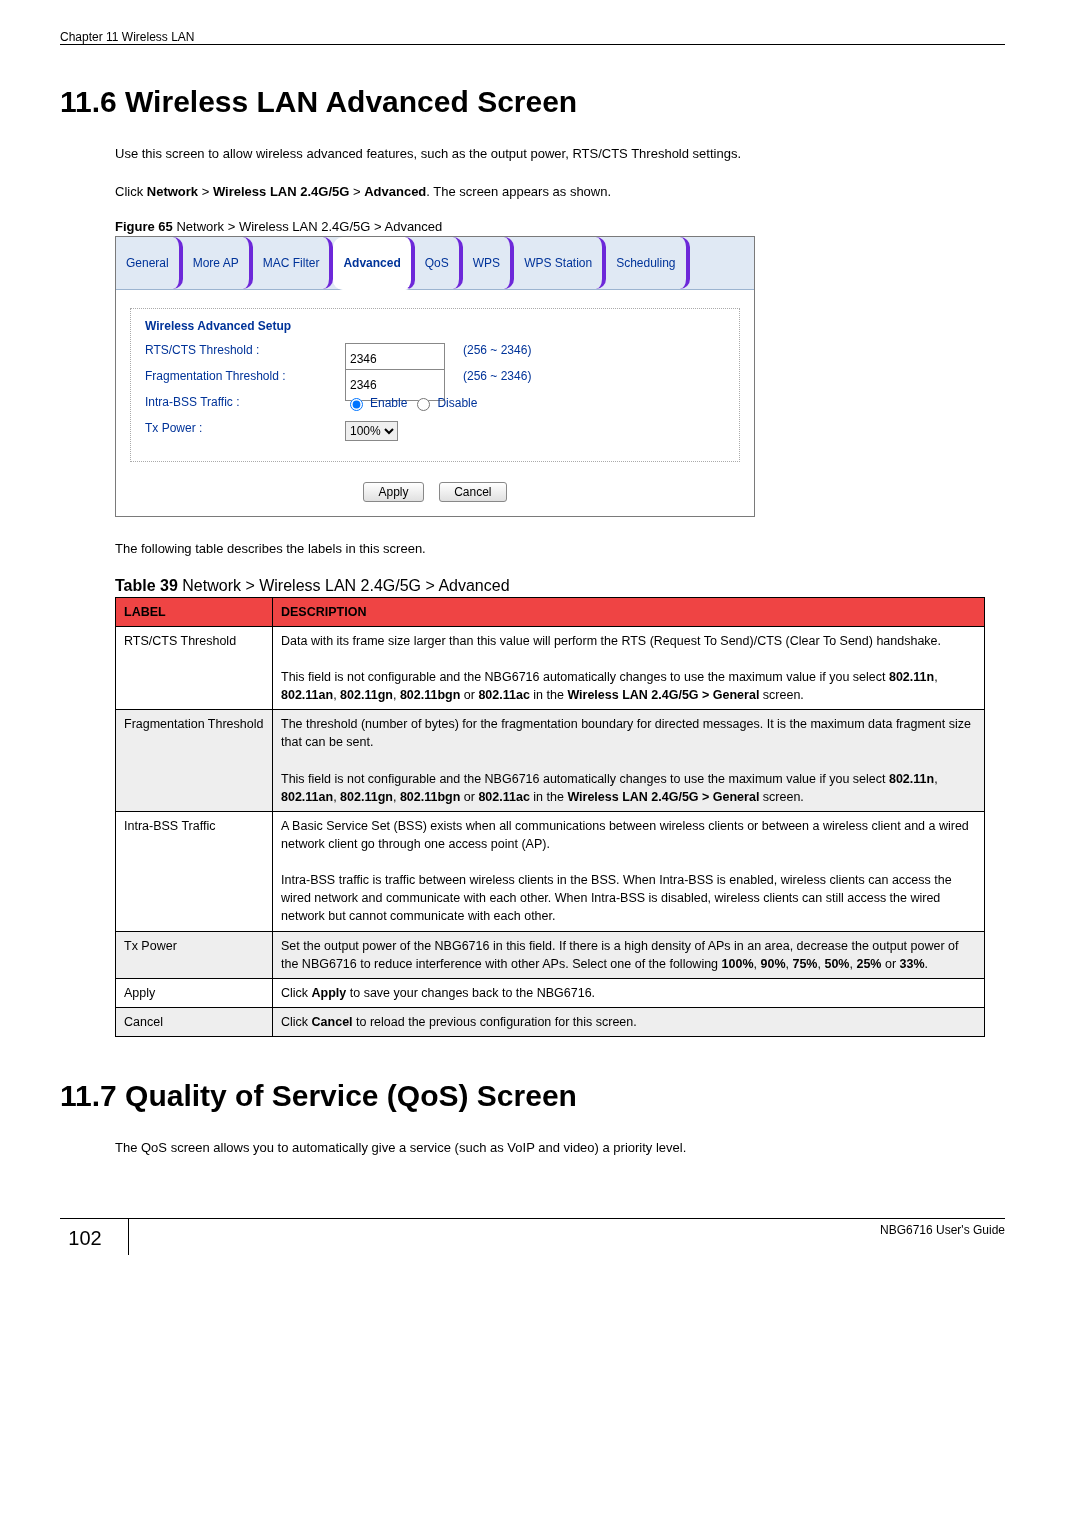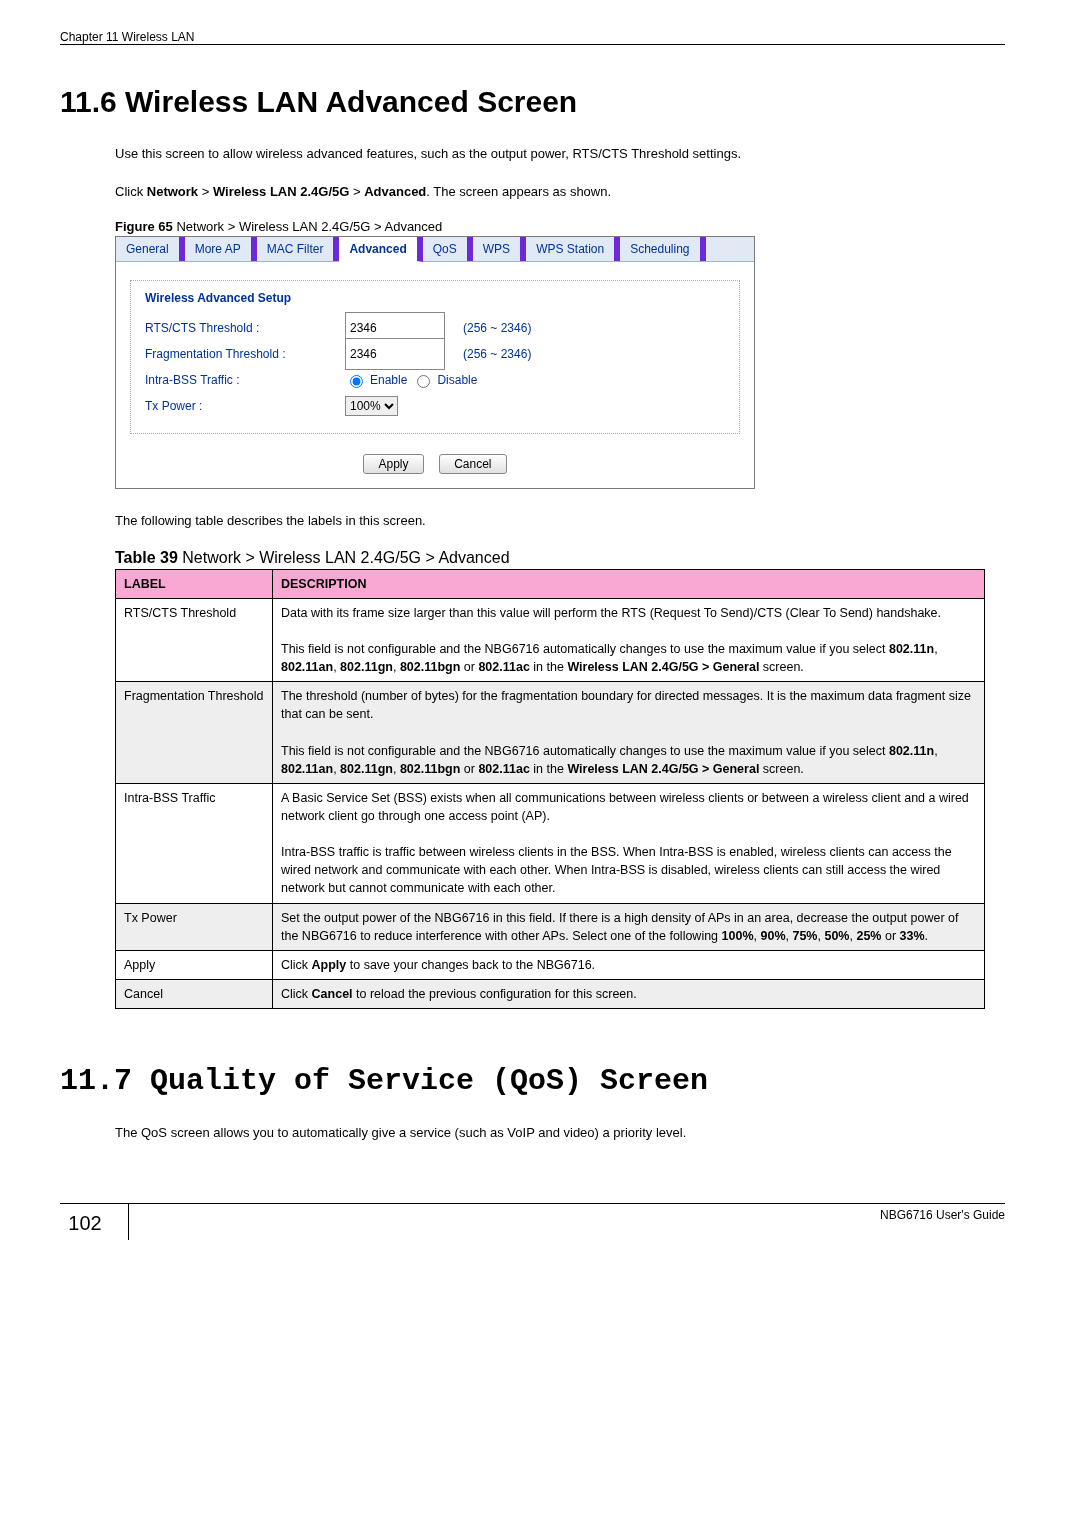--- a/index.html
+++ b/index.html
@@ -44,25 +44,26 @@
     box-sizing: border-box;
     margin-bottom: 22px;
   }
   .tabs {
     display: flex;
     background: #e0e9f4;
     border-bottom: 1px solid #9cb4d0;
     font-size: 12px;
   }
   .tab {
-    padding: 5px 10px;
-    border-right: 6px solid #6d28d9;
+    padding: 19px 10px;
+    border-right: 4px solid #6d28d9;
     color: #003399;
     white-space: nowrap;
     cursor: pointer;
+    border-radius: 10px;
   }
   .tab.active {
     background: #fff;
     font-weight: bold;
     color: #003399;
     border-bottom: 1px solid #fff;
     margin-bottom: -1px;
   }
   .setup-box {
     margin: 18px 14px 10px 14px;
@@ -71,21 +72,21 @@
     font-size: 12px;
     color: #003399;
   }
   .setup-title {
     font-weight: bold;
     color: #003399;
     margin-bottom: 10px;
   }
   .form-row {
     display: flex;
-    align-items: center;
+    align-items: flex-start;
     height: 26px;
     color: #003399;
   }
   .form-row .lbl { width: 200px; }
   .form-row input[type="text"] {
     width: 90px;
     font-size: 12px;
     border: 1px solid #888;
     padding: 7px 4px;
     height: 16px;
@@ -121,21 +122,21 @@
     font-size: 12.5px;
   }
   table.desc th, table.desc td {
     border: 0.5px solid #000;
     padding: 5px 8px;
     text-align: left;
     vertical-align: top;
     line-height: 1.45;
   }
   table.desc th {
-    background: #f9a8d4;
+    background: #ef4444;
     font-weight: bold;
   }
   table.desc td:first-child { width: 140px; }
   table.desc tbody tr:nth-child(odd) td:first-child,
   table.desc tbody tr:nth-child(odd) td:last-child { background: #fff; }
   .shade td { background: #eeeeee; }
   .page-num-box {
     border: 1.5px solid #000;
     border-left: none;
     border-bottom: none;
@@ -262,21 +263,21 @@
           <td>Apply</td>
           <td>Click <b>Apply</b> to save your changes back to the NBG6716.</td>
         </tr>
         <tr class="shade">
           <td>Cancel</td>
           <td>Click <b>Cancel</b> to reload the previous configuration for this screen.</td>
         </tr>
       </tbody>
   </table>
 
-  <h2 class="section" style="margin-top:55px;font-family:Liberation Mono, monospace;">11.7  Quality of Service (QoS) Screen</h2>
+  <h2 class="section" style="margin-top:42px;">11.7  Quality of Service (QoS) Screen</h2>
 
   <p class="body-text">The QoS screen allows you to automatically give a service (such as VoIP and video) a priority level.</p>
 
   <div class="footer-wrap" style="margin-top:60px;">
     <div class="page-num-box">102</div>
     <div class="footer-line">
       <span class="guide-name">NBG6716 User's Guide</span>
     </div>
   </div>
 

